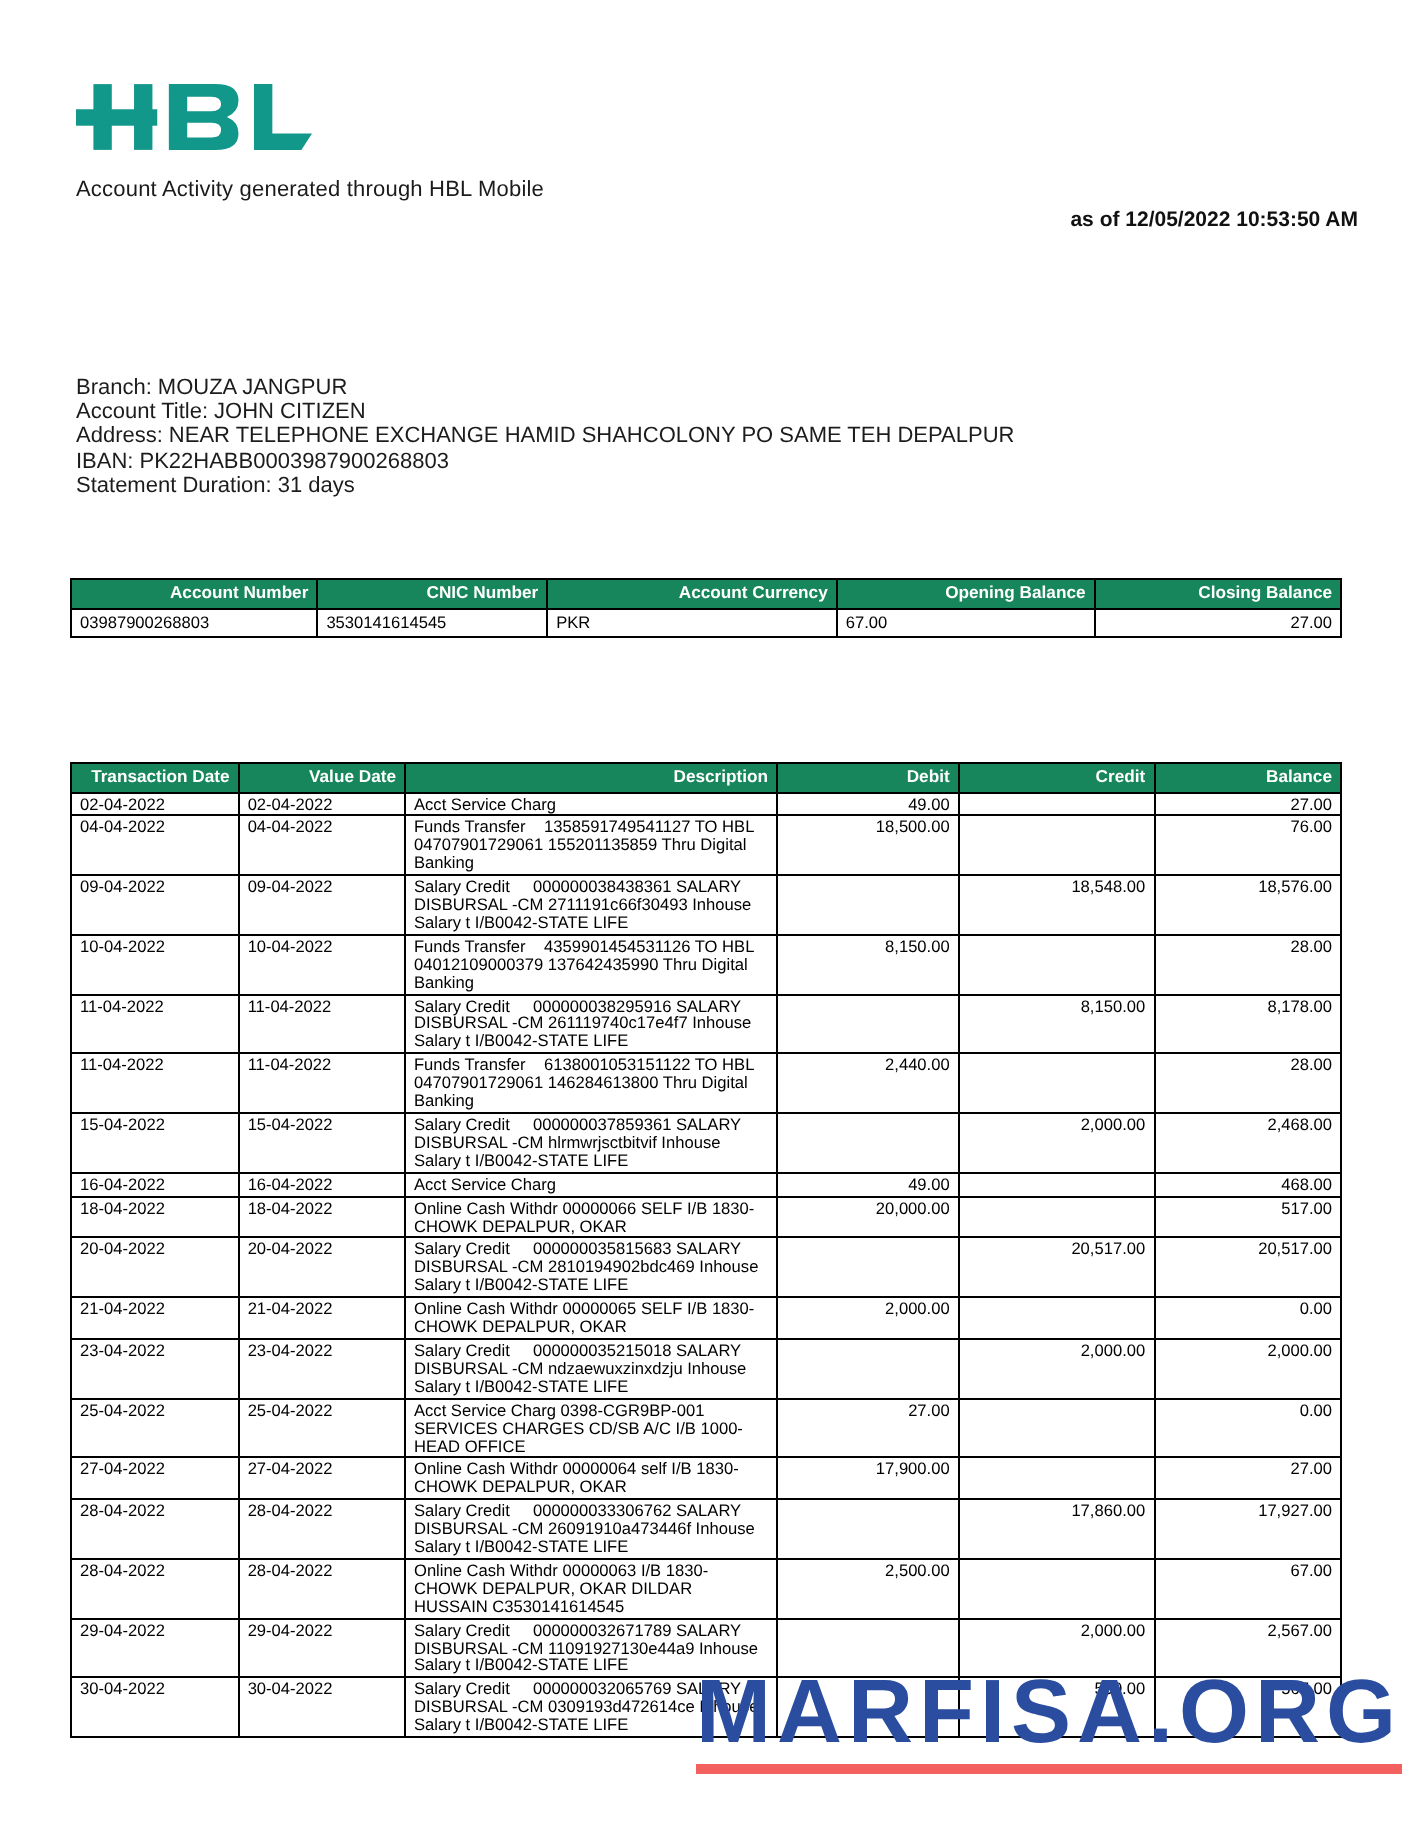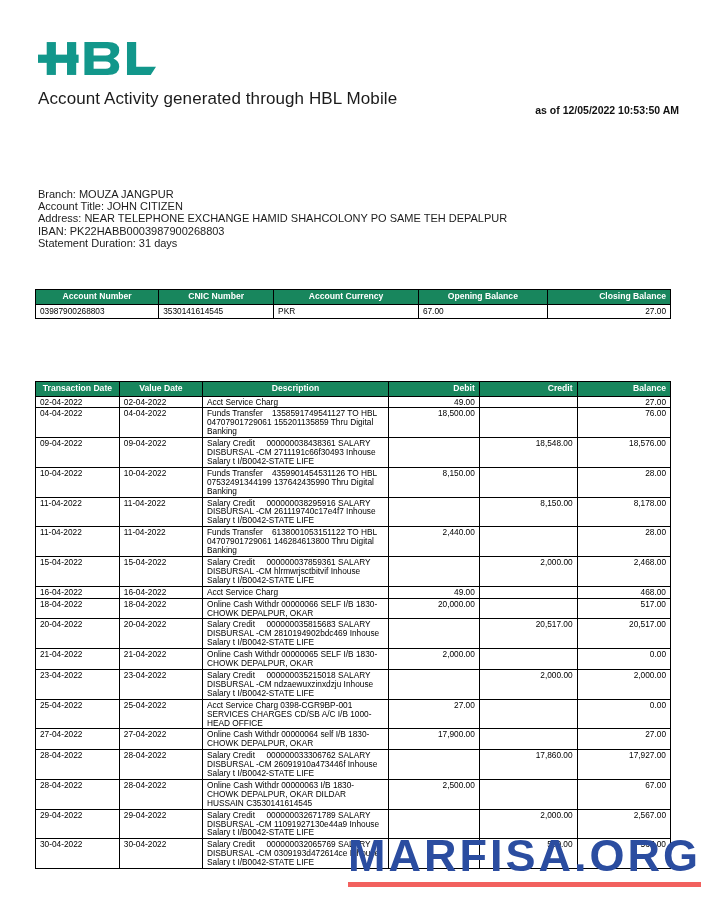--- a/index.html
+++ b/index.html
@@ -5,34 +5,34 @@
   * { margin:0; padding:0; box-sizing:border-box; }
   html,body { background:#ffffff; }
   body { font-family:"Liberation Sans", sans-serif; }
   .page {
     position:relative; width:709px; height:916px; background:#fff;
     overflow:hidden; margin:0 auto;
   }
   .logo { position:absolute; top:42px; left:38px; }
   .title {
     position:absolute; top:89px; left:38px;
-    font-size:17px; color:#1b1b1b; letter-spacing:0.1px;
+    font-size:11px; color:#1b1b1b; letter-spacing:0.1px;
   }
   .asof {
     position:absolute; top:104px; right:30px;
     font-size:10.5px; font-weight:bold; color:#111;
   }
   .info { position:absolute; top:188px; left:38px; font-size:11px; color:#1c1c1c; }
   .info-line { line-height:12.2px; white-space:pre; }
   .info-line .lbl { margin-right:3px; }
 
   table { border-collapse:collapse; table-layout:fixed; width:636px; background:#fff; }
   th {
     background:var(--table_header_green,#18865D); color:#fff; font-weight:bold;
-    text-align:center; padding:2px 4px; border:1px solid #000; font-size:8.6px; line-height:9.5px;
+    text-align:right; padding:2px 4px; border:1px solid #000; font-size:8.6px; line-height:9.5px;
   }
   td {
     border:1px solid #000; padding:1px 4px 1px 4px; vertical-align:top;
     color:#000; font-size:8.3px; line-height:8.9px;
   }
   .summary-wrap { position:absolute; top:289px; left:35px; }
   .summary td { padding-top:2.5px; padding-bottom:2px; }
   .summary :is(th,td):nth-child(1){ width:19.4%; }
   .summary :is(th,td):nth-child(2){ width:18.1%; }
   .summary :is(th,td):nth-child(3){ width:22.8%; }
@@ -145,21 +145,21 @@
             <td>09-04-2022</td>
             <td>09-04-2022</td>
             <td>Salary Credit     000000038438361 SALARY DISBURSAL -CM 2711191c66f30493 Inhouse Salary t I/B0042-STATE LIFE</td>
             <td></td>
             <td>18,548.00</td>
             <td>18,576.00</td>
           </tr>
           <tr>
             <td>10-04-2022</td>
             <td>10-04-2022</td>
-            <td>Funds Transfer    4359901454531126 TO HBL 07532491344199 137642435990 Thru Digital Banking</td>
+            <td>Funds Transfer    4359901454531126 TO HBL 04012109000379 137642435990 Thru Digital Banking</td>
             <td>8,150.00</td>
             <td></td>
             <td>28.00</td>
           </tr>
           <tr>
             <td>11-04-2022</td>
             <td>11-04-2022</td>
             <td>Salary Credit     000000038295916 SALARY DISBURSAL -CM 261119740c17e4f7 Inhouse Salary t I/B0042-STATE LIFE</td>
             <td></td>
             <td>8,150.00</td>

